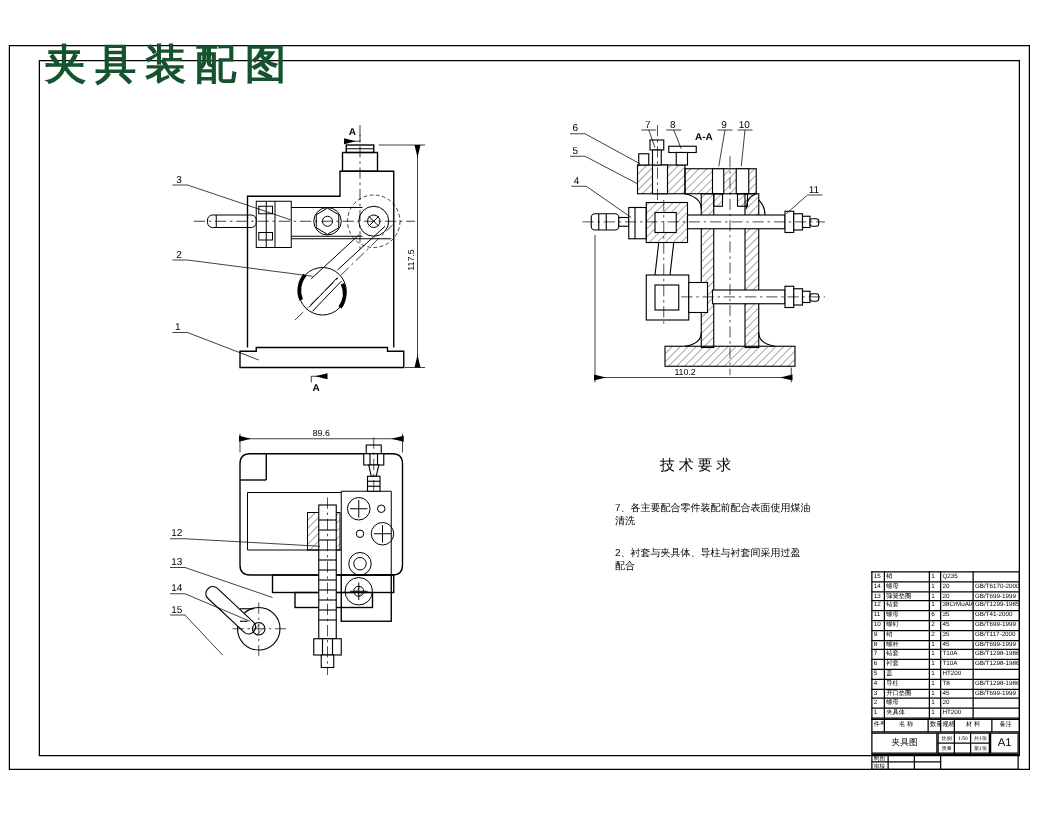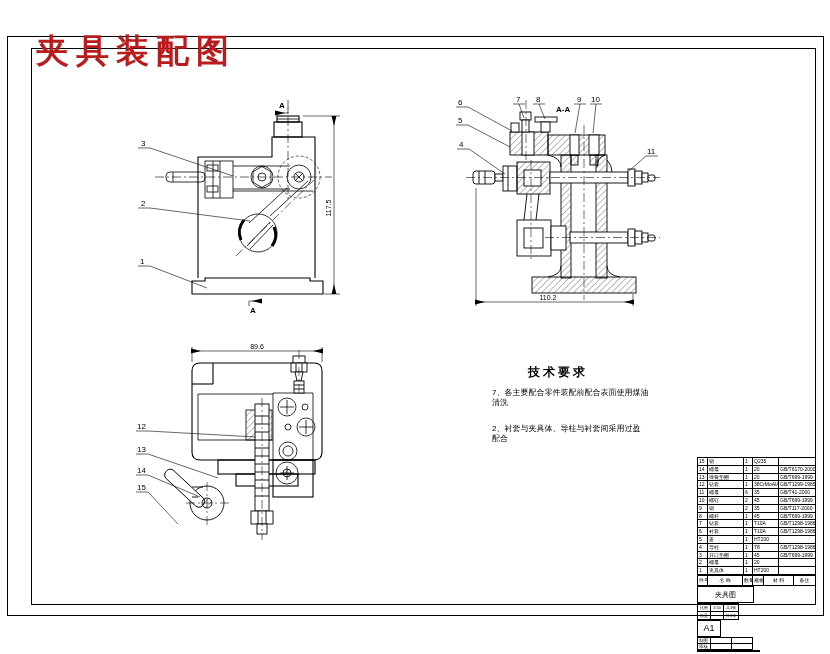--- a/index.html
+++ b/index.html
@@ -1,41 +1,41 @@
 <!DOCTYPE html>
 <html><head>
 <meta charset="utf-8">
 <style>
   html,body{margin:0;padding:0;background:#fff;}
   .page{position:relative;width:830px;height:654px;background:#fff;overflow:hidden;
         font-family:"Liberation Sans",sans-serif;color:#000;}
   .frame{position:absolute;border:1px solid #000;}
-  .sheet-title{position:absolute;left:36px;top:34px;color:#b91c1c;
+  .sheet-title{position:absolute;left:36px;top:34px;color:#14532d;
       font-family:"DejaVu Serif",serif;font-weight:bold;font-size:33px;
       letter-spacing:7px;white-space:nowrap;z-index:5;line-height:1;}
   svg{position:absolute;overflow:visible;}
   svg text{font-family:"Liberation Sans",sans-serif;fill:#000;}
   .num{font-size:8px;}
   .dim{font-size:7px;}
   .secttl{font-size:8px;font-weight:bold;}
   .tech{position:absolute;left:492px;top:364px;width:205px;z-index:2;}
-  .tech-title{font-weight:bold;font-size:12px;letter-spacing:3px;margin-left:36px;margin-bottom:7px;}
+  .tech-title{font-weight:normal;font-size:12px;letter-spacing:3px;margin-left:36px;margin-bottom:21px;}
   .tech-line{font-size:8px;line-height:10px;white-space:nowrap;}
   
   .pl{position:absolute;left:697px;top:457px;width:118px;z-index:2;}
   table{border-collapse:collapse;table-layout:fixed;}
   .pl table{width:118px;}
   .pl td{border:0.5px solid #000;font-size:5px;line-height:6.8px;height:6.8px;
          padding:0 1px;overflow:hidden;white-space:nowrap;}
   .tb-hdr td{height:9px;line-height:9px;font-size:5px;text-align:center;}
   .tb-name{border:0.5px solid #000;width:55px;height:15px;font-size:7px;text-align:center;line-height:15px;overflow:hidden;}
   .tb-grid td{font-size:4px;line-height:7px;height:7px;text-align:center;}
   .tb-a1{border:0.5px solid #000;width:22px;height:15px;font-size:9px;text-align:center;line-height:15px;}
   .tb-bot td{font-size:4.5px;line-height:5px;height:5px;}
-  .row-flex{display:flex;flex-direction:column;}
+  .row-flex{display:flex;}
 </style>
 </head>
 <body>
 
 <div class="page">
 
   <div class="frame" style="left:7px;top:36px;width:815px;height:578px;"></div>
   <div class="frame" style="left:31px;top:48px;width:783px;height:555px;"></div>
 
   <div class="sheet-title">夹具装配图</div>

